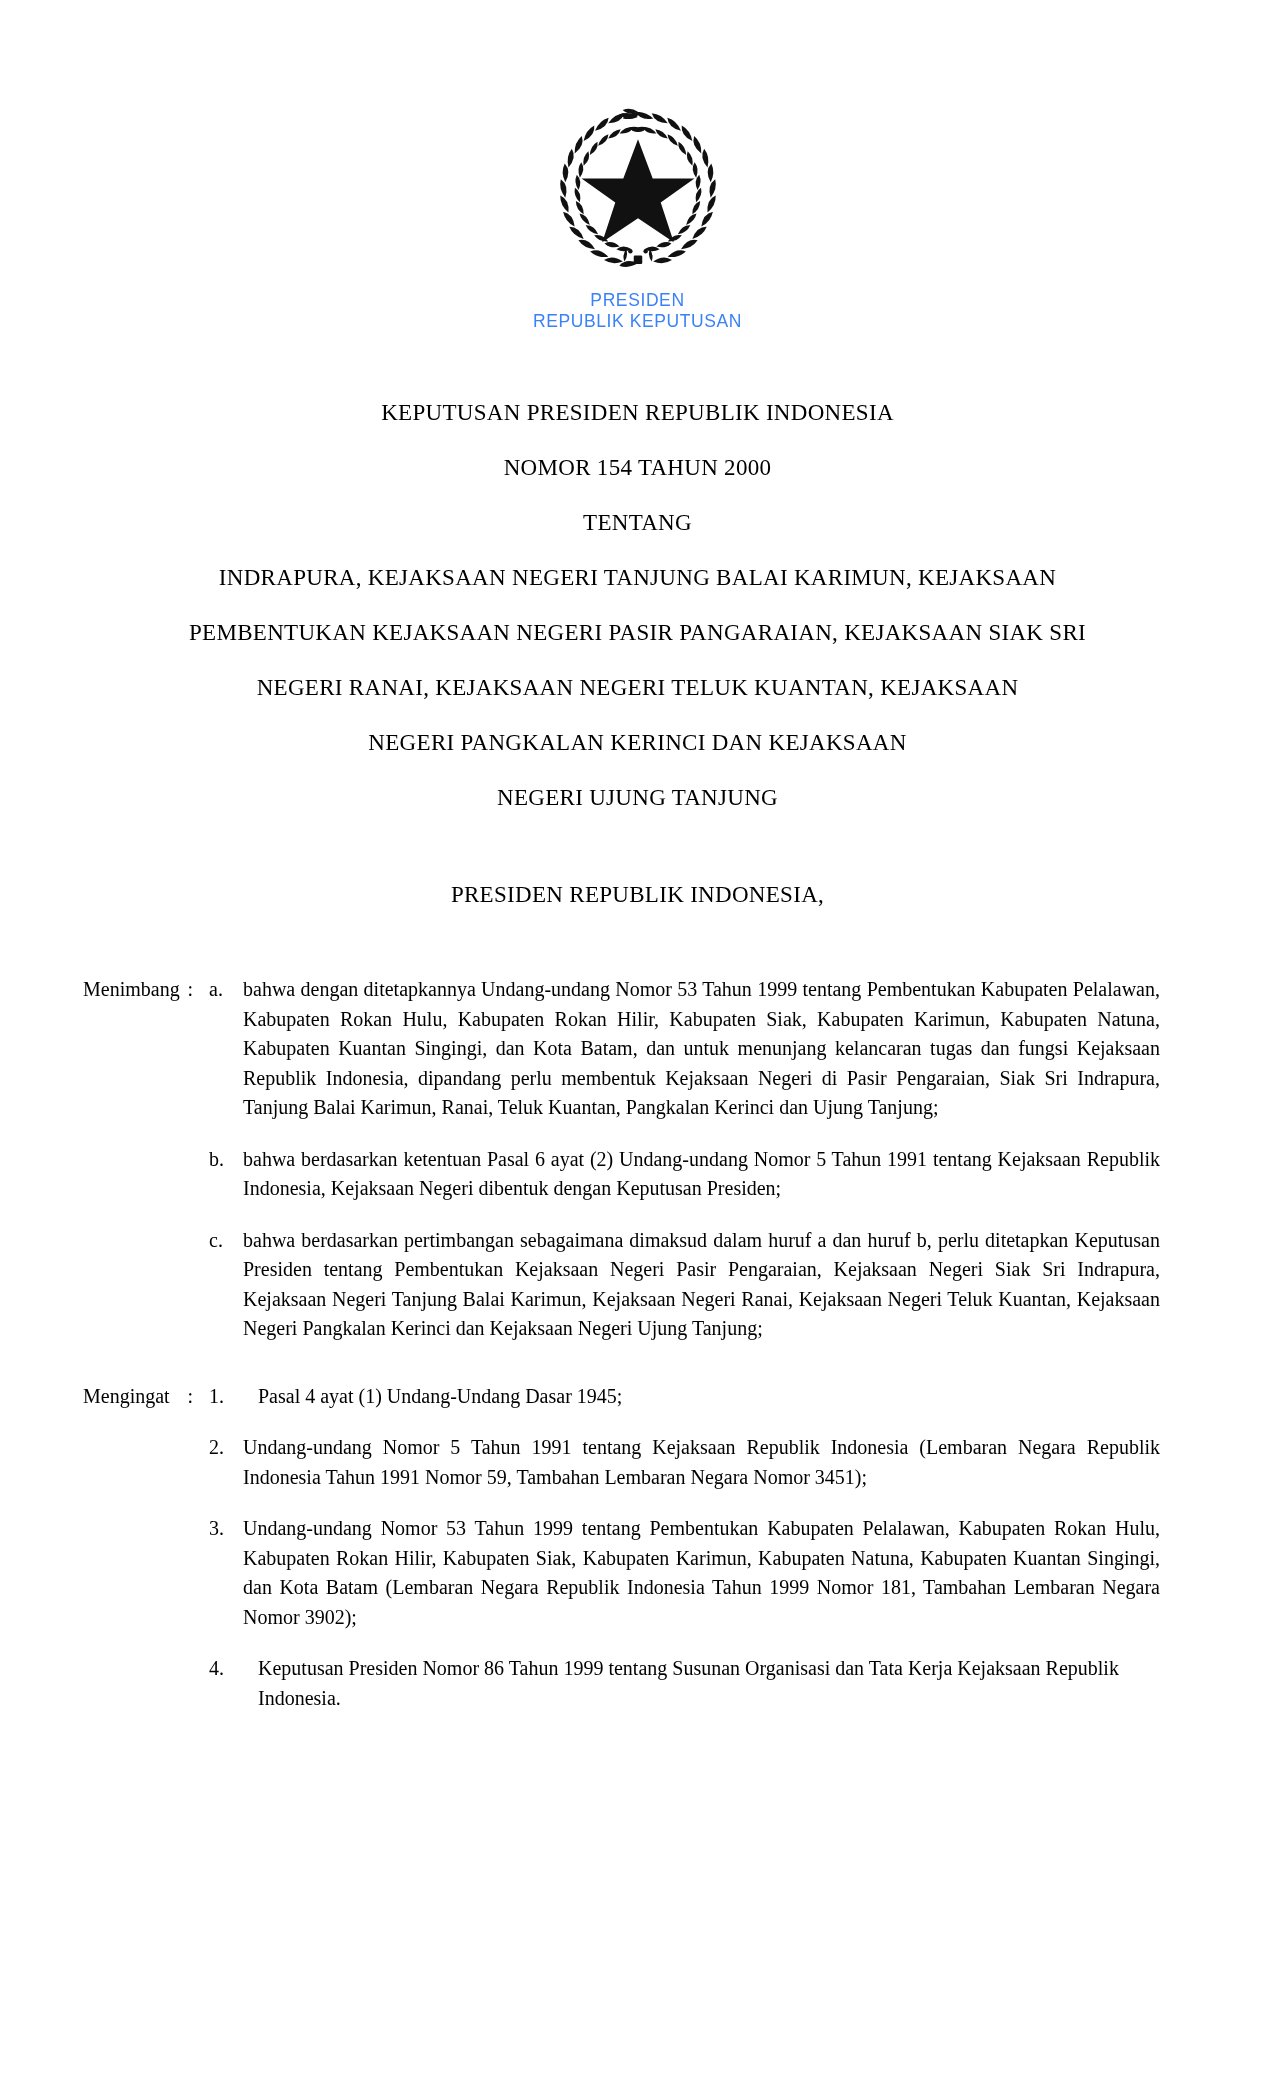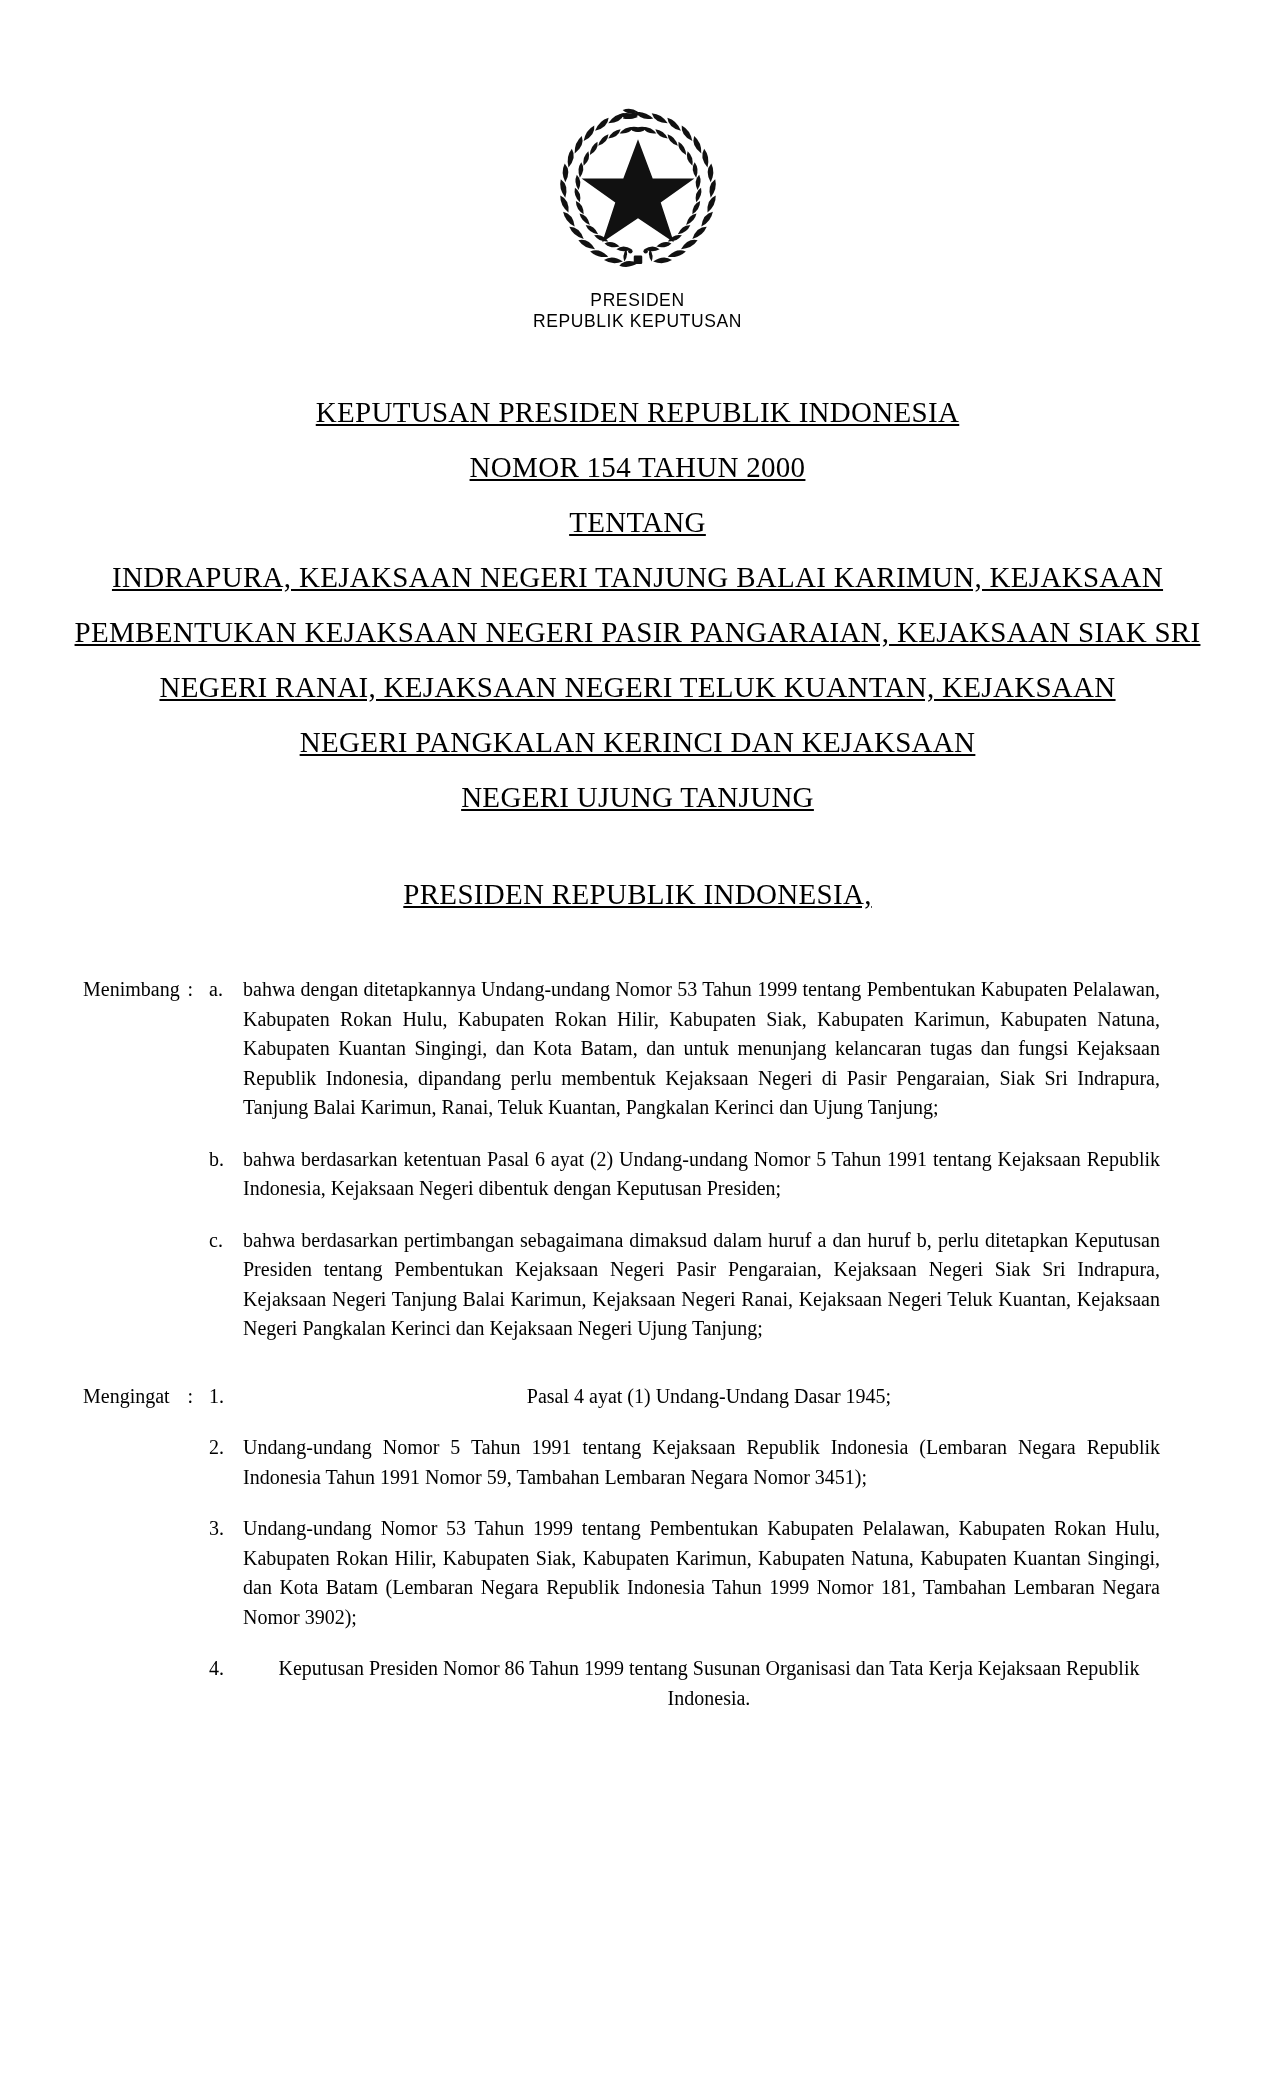--- a/index.html
+++ b/index.html
@@ -37,38 +37,37 @@
   .emblem-caption {
     position: absolute;
     top: 290px;
     left: 0;
     width: 1275px;
     text-align: center;
     font-family: "Liberation Sans", "DejaVu Sans", sans-serif;
     font-size: 17.5px;
     letter-spacing: 0.6px;
     line-height: 21px;
-    color: #000000;
+    color: #3b82f6;
   }
   .emblem-caption div { white-space: nowrap; }
 
   
   .title-block {
     position: absolute;
     top: 385px;
     left: 0;
     width: 1275px;
     text-align: center;
   }
   .title-line {
-    font-size: 29px;
+    font-size: 23px;
     line-height: 55px;
     letter-spacing: 0.3px;
     white-space: nowrap;
-    text-decoration: underline;
   }
   .spacer-md { height: 42px; }
 
   
   .body-block {
     position: absolute;
     top: 975px;
     left: 0;
     width: 1275px;
   }
@@ -103,21 +102,21 @@
     text-align: left;
   }
   .clause-text {
     flex: 1 1 auto;
     font-size: 20px;
     line-height: 29.5px;
     text-align: justify;
     text-justify: inter-word;
     hyphens: none;
   }
-  .clause-text.no-justify { text-align: center; margin-left: 15px; }
+  .clause-text.no-justify { text-align: left; margin-left: 15px; }
   .group-gap { height: 16px; }
 </style>
 </head>
 <body>
 
 <div class="page">
 
   <div class="emblem-block">
     <span class="emblem">
       <svg viewBox="0 0 200 200" width="170" height="170" aria-hidden="true">

